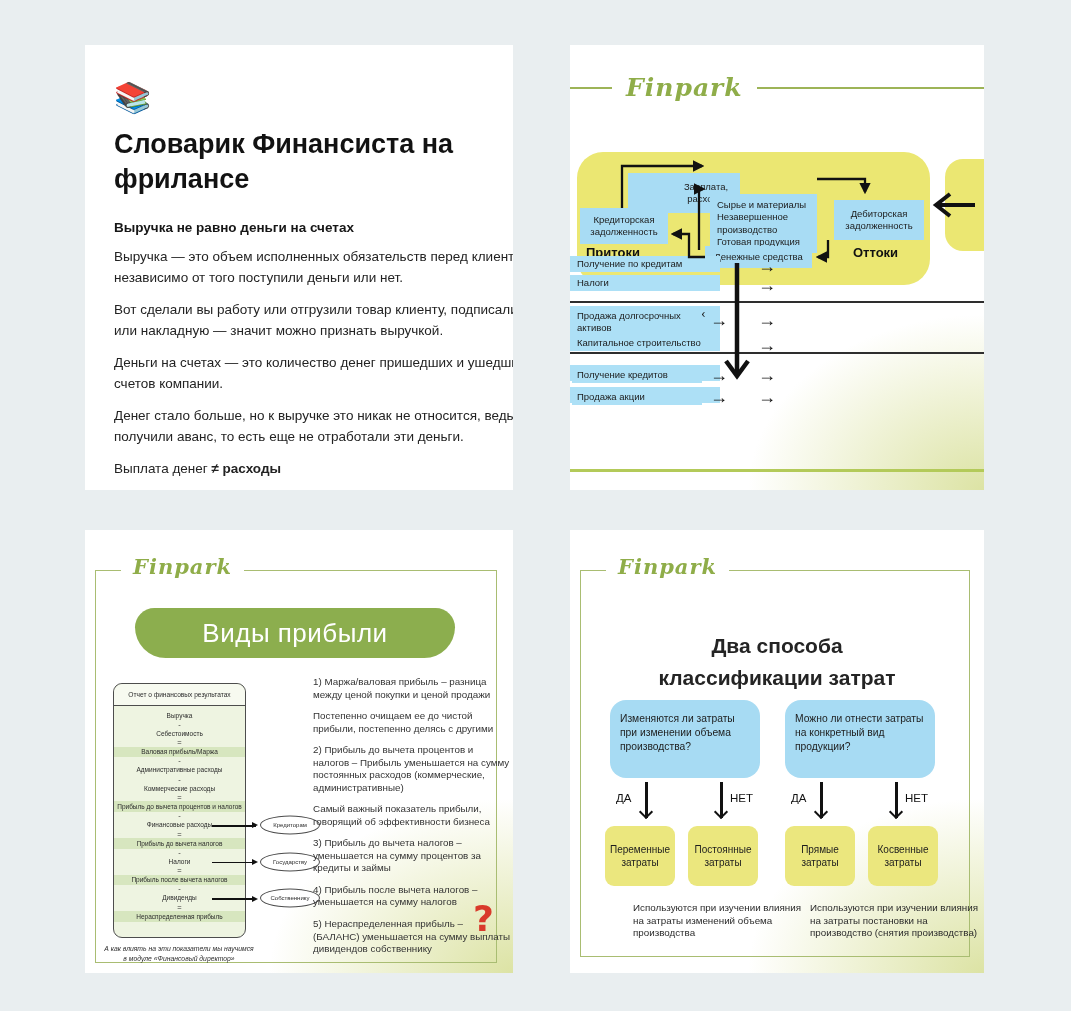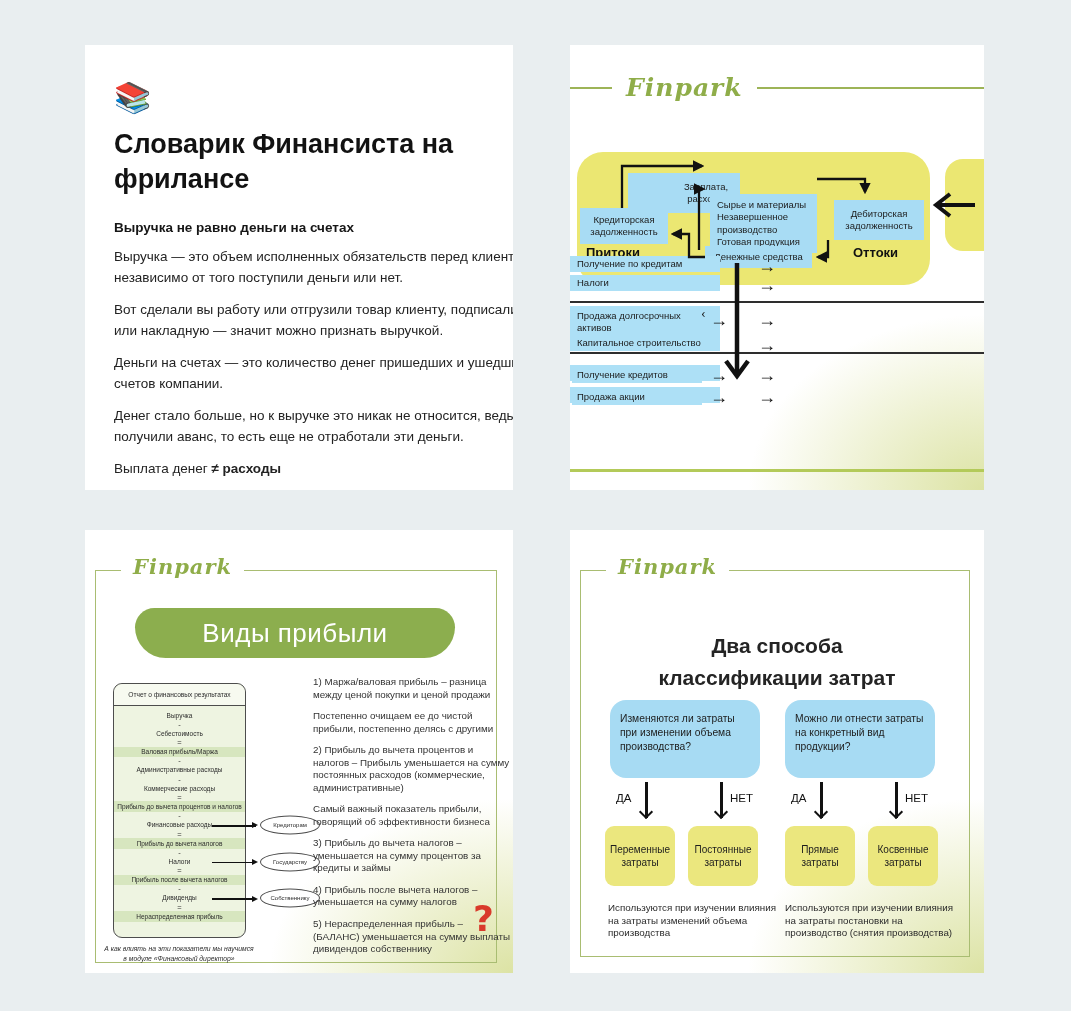--- a/index.html
+++ b/index.html
@@ -82,21 +82,21 @@
   .qbox{position:absolute;top:170px;width:150px;height:78px;background:#a7dbf3;border-radius:16px;
     font-size:10.3px;line-height:1.38;color:#1d1d1d;padding:12px 10px;box-sizing:border-box;}
   #qbox1{left:40px;} #qbox2{left:215px;}
   .varrow{position:absolute;top:252px;width:2.5px;height:36px;background:#111;}
   .varrow:after{content:"";position:absolute;left:-4px;bottom:1px;width:8px;height:8px;
     border-right:2.5px solid #111;border-bottom:2.5px solid #111;transform:rotate(45deg);}
   .yn{position:absolute;top:262px;font-size:11.5px;font-weight:normal;color:#111;}
   .ybox{position:absolute;top:296px;width:70px;height:60px;background:#ebe77e;border-radius:9px;
     display:flex;align-items:center;justify-content:center;text-align:center;font-size:10px;
     line-height:1.32;color:#1d1d1d;}
-  .cost-cap{position:absolute;top:372px;width:180px;font-size:9.8px;line-height:1.3;color:#2b2b2b;}
+  .cost-cap{position:absolute;top:372px;width:180px;font-size:9.8px;line-height:1.3;color:#2b2b2b;margin-left:25px;}
 </style>
 </head>
 <body>
 
 <div class="canvas">
 
   <section class="page" id="page-doc">
     <div class="doc-inner">
       <div class="doc-icon">📚</div>
       <div class="doc-title">Словарик Финансиста на фрилансе</div>

